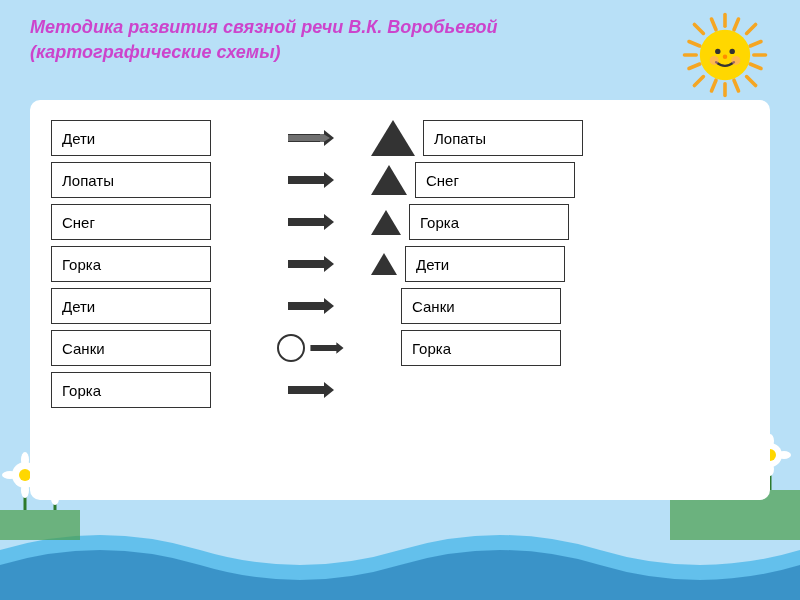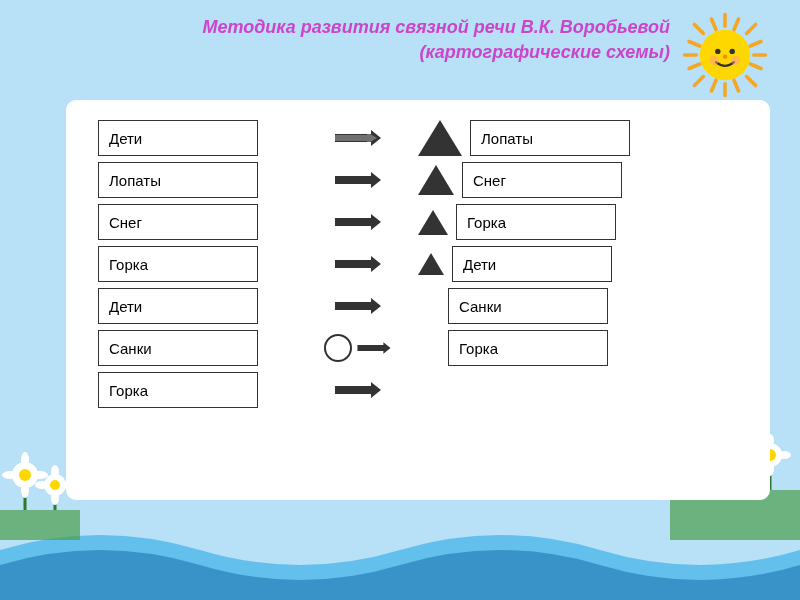--- a/index.html
+++ b/index.html
@@ -53,32 +53,31 @@
     
     .card {
       position: absolute;
       top: 100px;
       left: 30px;
       right: 30px;
       bottom: 100px;
       background: white;
       border-radius: 10px;
       z-index: 3;
-      padding: 20px 32px;
-      margin-left: 36px;
+      padding: 20px 21px;
     }
 
     
     .title {
       position: absolute;
       top: 15px;
       left: 30px;
       right: 130px;
       z-index: 4;
-      text-align: right;
+      text-align: left;
       font-size: 18px;
       font-weight: bold;
       color: #cc44cc;
       font-style: italic;
       line-height: 1.4;
     }
 
     
     .diagram {
       display: flex;

